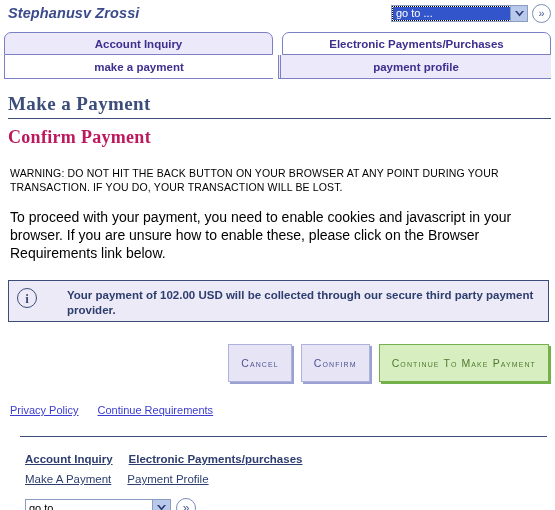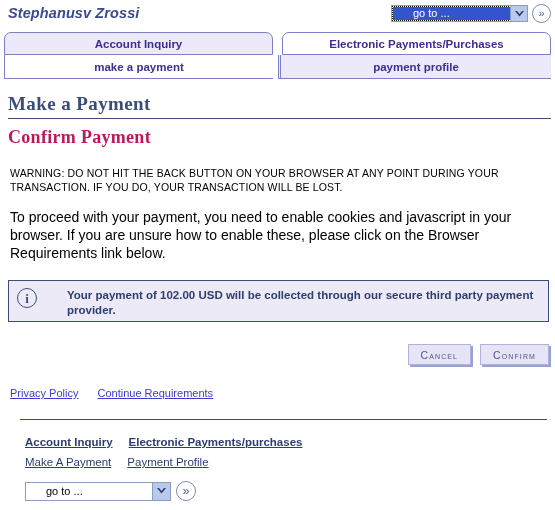--- a/index.html
+++ b/index.html
@@ -50,21 +50,21 @@
     box-sizing: border-box;
     display: flex;
     align-items: center;
     font-size: 11px;
   }
   .select-box.selected {
     background: #ffffff;
   }
   .select-text {
     flex: 1;
-    padding-left: 20px;
+    padding-left: 3px;
     white-space: nowrap;
     overflow: hidden;
     line-height: 15px;
   }
   .select-box.selected .select-text {
     background: #3355cc;
     color: #ffffff;
     outline: 1px dotted #000;
     margin: 1px 0 1px 1px;
     height: 13px;
@@ -234,21 +234,21 @@
     justify-content: flex-end;
     align-items: center;
     padding-right: 6px;
     gap: 9px;
   }
   .btn {
     font-family: "Liberation Sans", sans-serif;
     font-size: 10.5px;
     font-variant: small-caps;
     letter-spacing: 1.1px;
-    height: 21px;
+    height: 38px;
     padding: 0 12px;
     display: flex;
     align-items: center;
     justify-content: center;
     cursor: pointer;
     box-sizing: border-box;
   }
   .btn-default {
     background: #e7e5f5;
     border: 1px solid #aeb3dd;
@@ -339,20 +339,21 @@
 <div class="para-text">To proceed with your payment, you need to enable cookies and javascript in your browser.  If you are unsure how to enable these, please click on the Browser Requirements link below.</div>
 
 <div class="infobox">
   <span class="info-icon">i</span>
   <span class="info-msg">Your payment of 102.00 USD will be collected through our secure third party payment provider.</span>
 </div>
 
 <div class="btnrow">
   <div class="btn btn-default">Cancel</div>
   <div class="btn btn-default">Confirm</div>
+  <div class="btn btn-primary">Continue To Make Payment</div>
 </div>
 
 <div class="footlinks">
   <a>Privacy Policy</a>
   <a>Continue Requirements</a>
 </div>
 
 <div class="foot-rule"></div>
 
 <div class="footnav">

